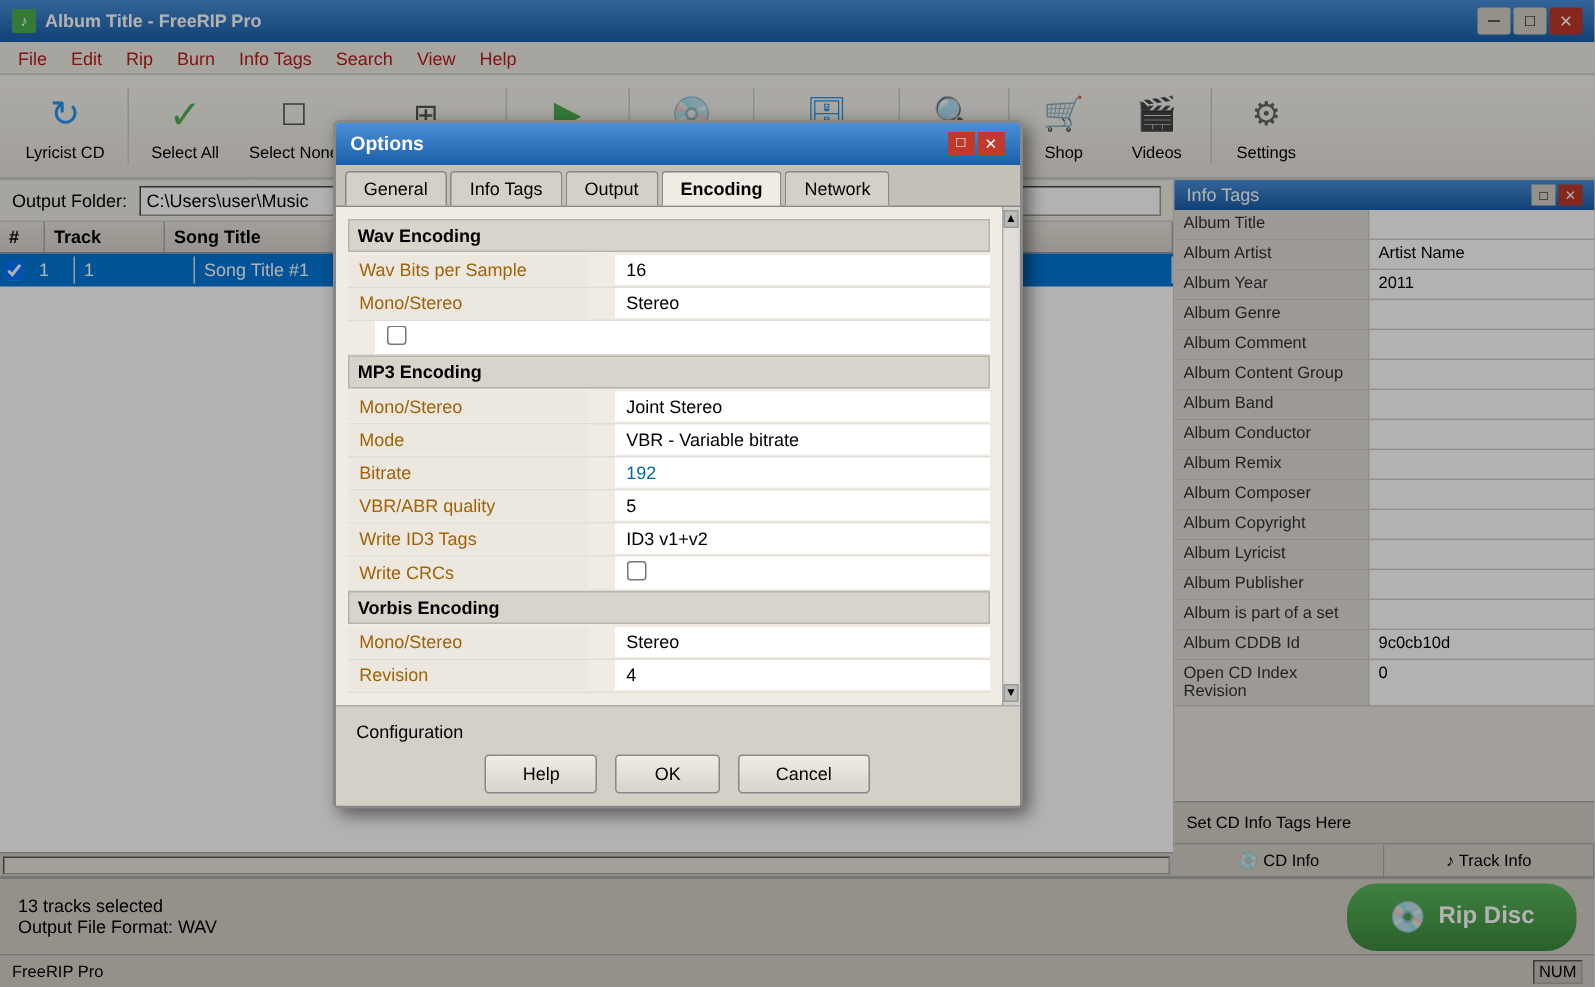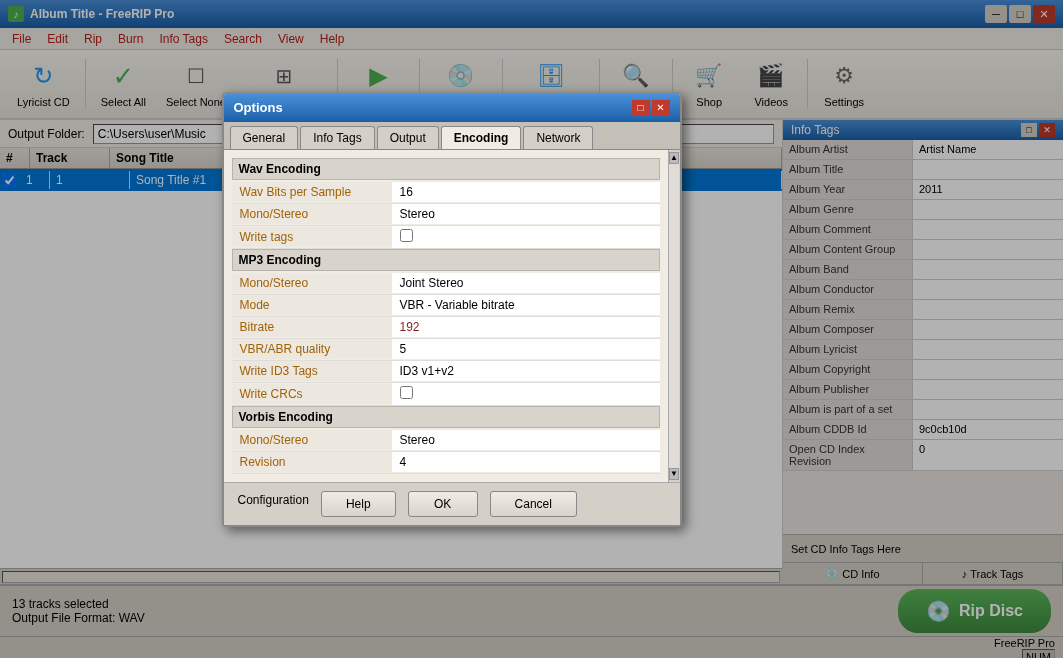--- a/index.html
+++ b/index.html
@@ -69,30 +69,30 @@
     .modal-header { background: linear-gradient(to bottom, #4a90d9, #1a5fa8); color: white; padding: 6px 10px; font-size: 13px; font-weight: bold; display: flex; justify-content: space-between; border-radius: 2px 2px 0 0; }
     .modal-header-controls { display: flex; gap: 2px; }
     .modal-close { width: 18px; height: 16px; background: #c0392b; color: white; border: none; cursor: pointer; font-size: 10px; display: flex; align-items: center; justify-content: center; }
     .modal-tabs { display: flex; background: #c4c0b8; border-bottom: 1px solid #888; padding: 4px 6px 0; gap: 2px; }
     .modal-tab { padding: 4px 12px; background: #d4d0c8; border: 1px solid #888; border-bottom: none; cursor: pointer; font-size: 12px; border-radius: 3px 3px 0 0; }
     .modal-tab.active { background: #f0ece4; font-weight: bold; }
     .modal-content { padding: 8px; background: #f0ece4; }
     .modal-section-header { background: #d8d4cc; padding: 3px 6px; font-weight: bold; font-size: 12px; margin-bottom: 2px; border: 1px solid #b8b4ac; }
     .option-row { display: flex; align-items: center; min-height: 22px; border-bottom: 1px solid #e0dcd8; }
     .option-label { width: 160px; padding: 3px 8px; font-size: 12px; color: #a16207; background: #ece8e0; }
-    .option-value { flex: 1; padding: 3px 8px; font-size: 12px; background: white; }
+    .option-value { flex: 1; padding: 3px 8px; font-size: 12px; background: white; margin-left: 18px; }
     .option-value input[type="checkbox"] { margin: 0; }
-    .modal-footer { padding: 8px; background: #d4d0c8; display: flex; flex-direction: row; gap: 6px; border-top: 1px solid #aaa; }
+    .modal-footer { padding: 8px; background: #d4d0c8; display: flex; flex-direction: column; gap: 6px; border-top: 1px solid #aaa; }
     .modal-config { font-size: 12px; padding: 2px 6px; }
     .modal-buttons { display: flex; justify-content: center; gap: 12px; }
     .modal-btn { padding: 5px 24px; border: 1px solid #888; background: linear-gradient(to bottom, #f0ece4, #d8d4cc); cursor: pointer; font-size: 12px; border-radius: 3px; min-width: 70px; }
     .options-body { display: flex; }
     .options-scroll-area { flex: 1; overflow: hidden; }
 
-    .statusbar-bottom { height: 22px; background: #d4d0c8; border-top: 1px solid #aaa; display: flex; align-items: flex-end; padding: 0 8px; font-size: 11px; justify-content: space-between; flex-direction: column; }
+    .statusbar-bottom { height: 22px; background: #d4d0c8; border-top: 1px solid #aaa; display: flex; align-items: center; padding: 0 8px; font-size: 11px; justify-content: space-between; }
     .num-indicator { background: #c4c0b8; border: 1px inset #aaa; padding: 1px 3px; font-size: 11px; }
   </style>
 </head>
 <body>
 
 <div class="title-bar">
   <div class="title-bar-left">
     <div class="title-bar-icon">♪</div>
     <span>Album Title - FreeRIP Pro</span>
   </div>
@@ -198,28 +198,28 @@
   <div class="info-panel">
     <div class="info-panel-header">
       <span>Info Tags</span>
       <div style="display:flex; gap:2px;">
         <button style="width:16px; height:14px; font-size:9px; background:#d4d0c8; border:none; cursor:pointer;">□</button>
         <button style="width:16px; height:14px; font-size:9px; background:#c0392b; color:white; border:none; cursor:pointer;">✕</button>
       </div>
     </div>
     <div class="info-table">
       <div class="info-row">
+        <div class="info-label">Album Title</div>
+        <div class="info-value"></div>
+      </div>
+      <div class="info-row">
         <div class="info-label">Album Artist</div>
         <div class="info-value">Artist Name</div>
       </div>
       <div class="info-row">
-        <div class="info-label">Album Title</div>
-        <div class="info-value"></div>
-      </div>
-      <div class="info-row">
         <div class="info-label">Album Year</div>
         <div class="info-value">2011</div>
       </div>
       <div class="info-row">
         <div class="info-label">Album Genre</div>
         <div class="info-value"></div>
       </div>
       <div class="info-row">
         <div class="info-label">Album Comment</div>
         <div class="info-value"></div>
@@ -238,25 +238,25 @@
       </div>
       <div class="info-row">
         <div class="info-label">Album Remix</div>
         <div class="info-value"></div>
       </div>
       <div class="info-row">
         <div class="info-label">Album Composer</div>
         <div class="info-value"></div>
       </div>
       <div class="info-row">
+        <div class="info-label">Album Copyright</div>
+        <div class="info-value"></div>
+      </div>
+      <div class="info-row">
         <div class="info-label">Album Lyricist</div>
-        <div class="info-value"></div>
-      </div>
-      <div class="info-row">
-        <div class="info-label">Album Copyright</div>
         <div class="info-value"></div>
       </div>
       <div class="info-row">
         <div class="info-label">Album Publisher</div>
         <div class="info-value"></div>
       </div>
       <div class="info-row">
         <div class="info-label">Album is part of a set</div>
         <div class="info-value"></div>
       </div>
@@ -272,21 +272,21 @@
     <div class="info-panel-footer">
       <span>Set CD Info Tags Here</span>
     </div>
     <div class="info-tabs">
       <div class="info-tab">
         <span>💿</span>
         <span>CD Info</span>
       </div>
       <div class="info-tab">
         <span>♪</span>
-        <span>Track Tags</span>
+        <span>Track Info</span>
       </div>
     </div>
   </div>
 </div>
 
 <div class="bottom-bar">
   <div class="bottom-info">
     <span>13 tracks selected</span>
     <span>Output File Format: WAV</span>
   </div>
@@ -324,36 +324,35 @@
           <div class="modal-section-header">Wav Encoding</div>
           <div class="option-row">
             <div class="option-label">Wav Bits per Sample</div>
             <div class="option-value">16</div>
           </div>
           <div class="option-row">
             <div class="option-label">Mono/Stereo</div>
             <div class="option-value">Stereo</div>
           </div>
           <div class="option-row">
-            <div class="option-label">Write tags</div>
             <div class="option-value"><input type="checkbox" style=""></div>
           </div>
 
           <div class="modal-section-header">MP3 Encoding</div>
           <div class="option-row">
             <div class="option-label">Mono/Stereo</div>
             <div class="option-value">Joint Stereo</div>
           </div>
           <div class="option-row">
             <div class="option-label">Mode</div>
             <div class="option-value">VBR - Variable bitrate</div>
           </div>
           <div class="option-row">
             <div class="option-label">Bitrate</div>
-            <div class="option-value" style="color:#7f1d1d;">192</div>
+            <div class="option-value" style="color:#0369a1;">192</div>
           </div>
           <div class="option-row">
             <div class="option-label">VBR/ABR quality</div>
             <div class="option-value">5</div>
           </div>
           <div class="option-row">
             <div class="option-label">Write ID3 Tags</div>
             <div class="option-value">ID3 v1+v2</div>
           </div>
           <div class="option-row">

